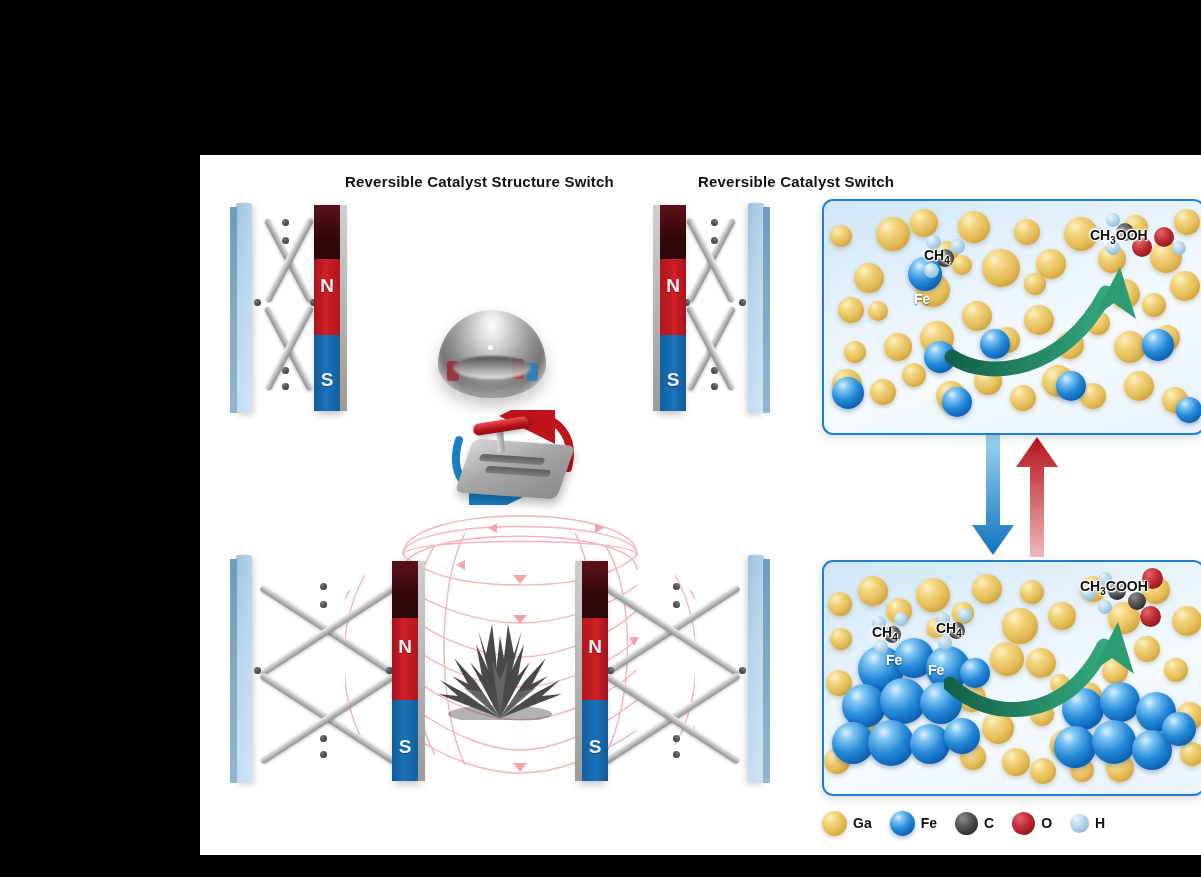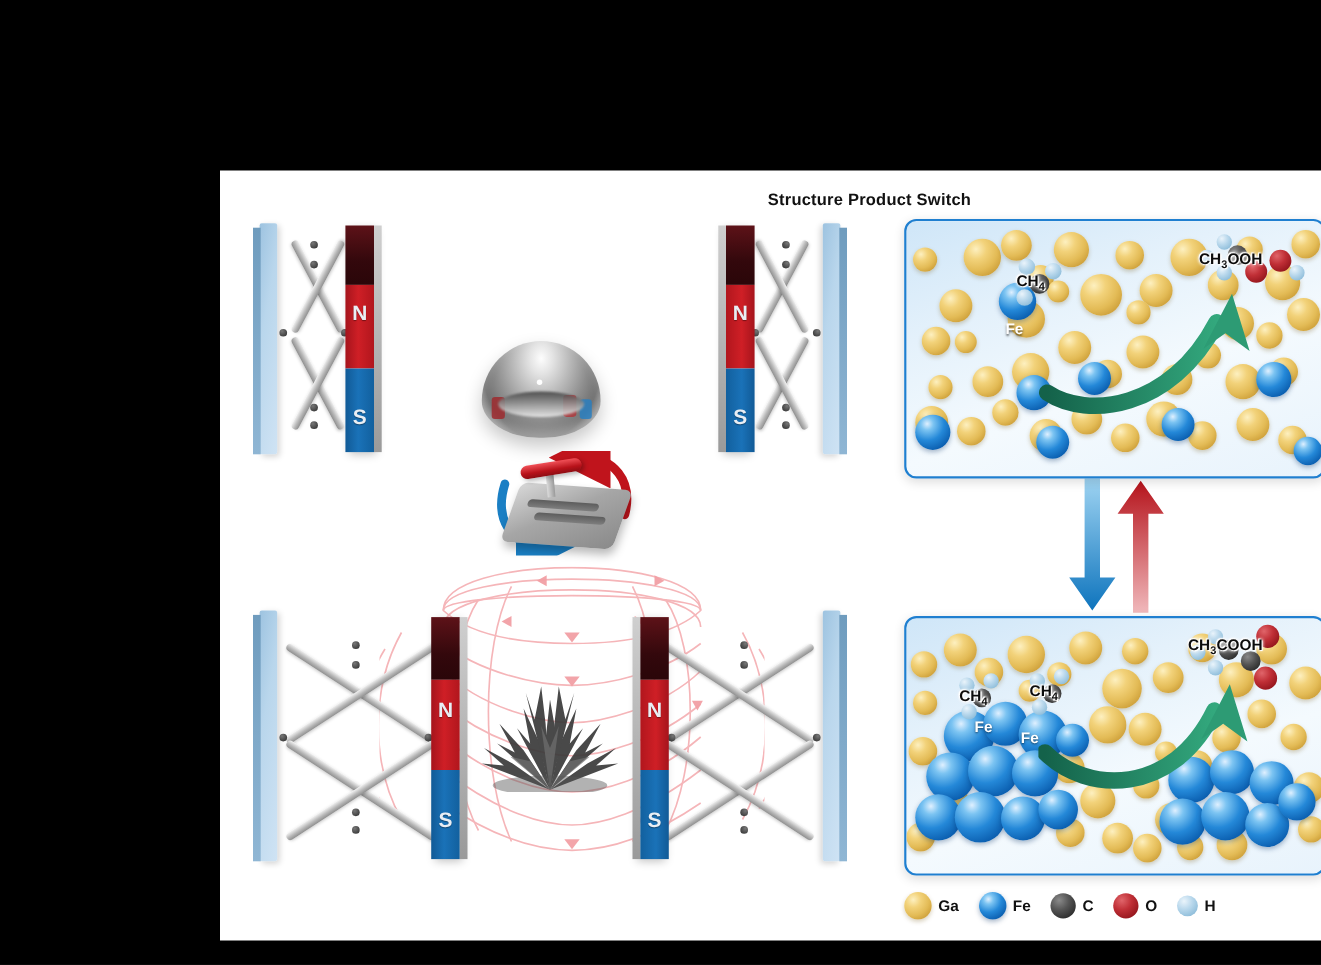--- a/index.html
+++ b/index.html
@@ -101,21 +101,22 @@
   .leg-ball.o{width:23px;height:23px;}
 
   #vert-arrows{position:absolute;left:760px;top:278px;width:110px;height:126px;}
 </style>
 </head>
 <body>
 
 <div id="stage">
  <div id="canvas">
 
-  <div class="ttl" id="title-right">Structure Product Switch</div>
+  <div class="ttl" id="title-left">Reversible Catalyst Structure Switch</div>
+  <div class="ttl" id="title-right">Reversible Catalyst Switch</div>
 
   <div class="assembly" id="asm-top-left" style="left:30px;top:48px;width:150px;height:215px;">
     <div class="wall" style="left:6px;top:0;height:210px;"></div>
     <div class="wall-side" style="left:0px;top:4px;height:206px;"></div>
     <div class="scissor" style="left:22px;top:12px;width:64px;height:190px;">
       <div class="bar" style="left:-10px;top:42px;width:94px;transform:rotate(62deg);"></div>
       <div class="bar" style="left:-10px;top:42px;width:94px;transform:rotate(-62deg);"></div>
       <div class="bar" style="left:-10px;top:130px;width:94px;transform:rotate(62deg);"></div>
       <div class="bar" style="left:-10px;top:130px;width:94px;transform:rotate(-62deg);"></div>
       <div class="pivot" style="left:30px;top:4px;"></div>

